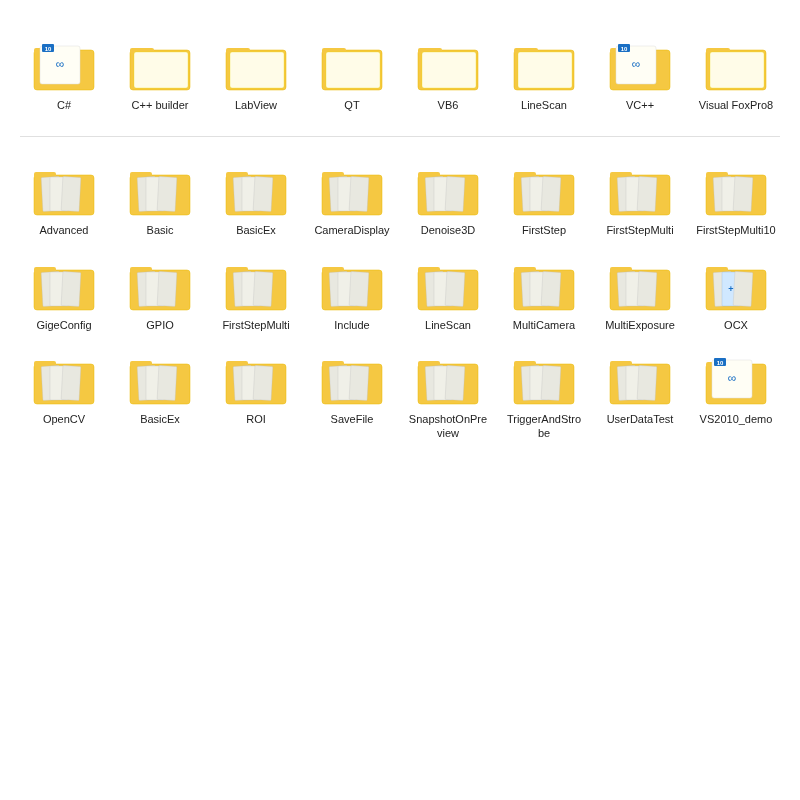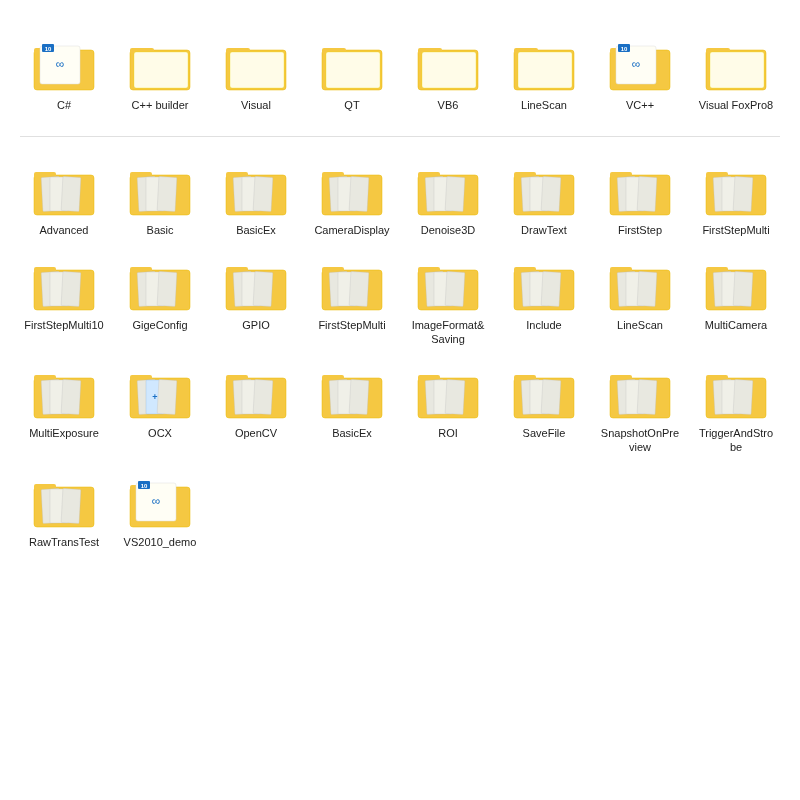--- a/index.html
+++ b/index.html
@@ -95,21 +95,21 @@
           <div class="folder-label">C++ builder</div>
         </div>
         <div class="folder-item">
           <div class="folder-icon">
             <svg class="folder-svg" viewBox="0 0 64 56" xmlns="http://www.w3.org/2000/svg">
       <rect x="2" y="14" width="60" height="40" rx="3" fill="#f5c842" stroke="#e8b800" stroke-width="0.5"></rect>
       <rect x="2" y="12" width="24" height="6" rx="2" fill="#f5c842"></rect>
       <rect x="6" y="16" width="54" height="36" rx="2" fill="#fffce8" stroke="#e8d800" stroke-width="0.3"></rect>
     </svg>
           </div>
-          <div class="folder-label">Visual</div>
+          <div class="folder-label">LabView</div>
         </div>
         <div class="folder-item">
           <div class="folder-icon">
             <svg class="folder-svg" viewBox="0 0 64 56" xmlns="http://www.w3.org/2000/svg">
       <rect x="2" y="14" width="60" height="40" rx="3" fill="#f5c842" stroke="#e8b800" stroke-width="0.5"></rect>
       <rect x="2" y="12" width="24" height="6" rx="2" fill="#f5c842"></rect>
       <rect x="6" y="16" width="54" height="36" rx="2" fill="#fffce8" stroke="#e8d800" stroke-width="0.3"></rect>
     </svg>
           </div>
           <div class="folder-label">QT</div>
@@ -233,33 +233,20 @@
           <div class="folder-icon">
             <svg class="folder-svg" viewBox="0 0 64 56" xmlns="http://www.w3.org/2000/svg">
       <rect x="2" y="14" width="60" height="40" rx="3" fill="#f5c842" stroke="#e8b800" stroke-width="0.5"></rect>
       <rect x="2" y="11" width="22" height="6" rx="2" fill="#f5c842"></rect>
 
       <rect x="10" y="16" width="18" height="34" rx="1" fill="#e8e8e0" stroke="#bbb" stroke-width="0.3" transform="rotate(-3,19,33)"></rect>
       <rect x="18" y="16" width="18" height="34" rx="1" fill="#f0f0e8" stroke="#bbb" stroke-width="0.3"></rect>
       <rect x="30" y="16" width="18" height="34" rx="1" fill="#e8e8e0" stroke="#bbb" stroke-width="0.3" transform="rotate(3,39,33)"></rect>
     </svg>
           </div>
-          <div class="folder-label">DrawText</div>
-        </div>
-        <div class="folder-item">
-          <div class="folder-icon">
-            <svg class="folder-svg" viewBox="0 0 64 56" xmlns="http://www.w3.org/2000/svg">
-      <rect x="2" y="14" width="60" height="40" rx="3" fill="#f5c842" stroke="#e8b800" stroke-width="0.5"></rect>
-      <rect x="2" y="11" width="22" height="6" rx="2" fill="#f5c842"></rect>
-
-      <rect x="10" y="16" width="18" height="34" rx="1" fill="#e8e8e0" stroke="#bbb" stroke-width="0.3" transform="rotate(-3,19,33)"></rect>
-      <rect x="18" y="16" width="18" height="34" rx="1" fill="#f0f0e8" stroke="#bbb" stroke-width="0.3"></rect>
-      <rect x="30" y="16" width="18" height="34" rx="1" fill="#e8e8e0" stroke="#bbb" stroke-width="0.3" transform="rotate(3,39,33)"></rect>
-    </svg>
-          </div>
           <div class="folder-label">FirstStep</div>
         </div>
         <div class="folder-item">
           <div class="folder-icon">
             <svg class="folder-svg" viewBox="0 0 64 56" xmlns="http://www.w3.org/2000/svg">
       <rect x="2" y="14" width="60" height="40" rx="3" fill="#f5c842" stroke="#e8b800" stroke-width="0.5"></rect>
       <rect x="2" y="11" width="22" height="6" rx="2" fill="#f5c842"></rect>
 
       <rect x="10" y="16" width="18" height="34" rx="1" fill="#e8e8e0" stroke="#bbb" stroke-width="0.3" transform="rotate(-3,19,33)"></rect>
       <rect x="18" y="16" width="18" height="34" rx="1" fill="#f0f0e8" stroke="#bbb" stroke-width="0.3"></rect>
@@ -312,33 +299,20 @@
             <svg class="folder-svg" viewBox="0 0 64 56" xmlns="http://www.w3.org/2000/svg">
       <rect x="2" y="14" width="60" height="40" rx="3" fill="#f5c842" stroke="#e8b800" stroke-width="0.5"></rect>
       <rect x="2" y="11" width="22" height="6" rx="2" fill="#f5c842"></rect>
 
       <rect x="10" y="16" width="18" height="34" rx="1" fill="#e8e8e0" stroke="#bbb" stroke-width="0.3" transform="rotate(-3,19,33)"></rect>
       <rect x="18" y="16" width="18" height="34" rx="1" fill="#f0f0e8" stroke="#bbb" stroke-width="0.3"></rect>
       <rect x="30" y="16" width="18" height="34" rx="1" fill="#e8e8e0" stroke="#bbb" stroke-width="0.3" transform="rotate(3,39,33)"></rect>
     </svg>
           </div>
           <div class="folder-label">FirstStepMulti</div>
-        </div>
-        <div class="folder-item">
-          <div class="folder-icon">
-            <svg class="folder-svg" viewBox="0 0 64 56" xmlns="http://www.w3.org/2000/svg">
-      <rect x="2" y="14" width="60" height="40" rx="3" fill="#f5c842" stroke="#e8b800" stroke-width="0.5"></rect>
-      <rect x="2" y="11" width="22" height="6" rx="2" fill="#f5c842"></rect>
-
-      <rect x="10" y="16" width="18" height="34" rx="1" fill="#e8e8e0" stroke="#bbb" stroke-width="0.3" transform="rotate(-3,19,33)"></rect>
-      <rect x="18" y="16" width="18" height="34" rx="1" fill="#f0f0e8" stroke="#bbb" stroke-width="0.3"></rect>
-      <rect x="30" y="16" width="18" height="34" rx="1" fill="#e8e8e0" stroke="#bbb" stroke-width="0.3" transform="rotate(3,39,33)"></rect>
-    </svg>
-          </div>
-          <div class="folder-label">ImageFormat&amp;Saving</div>
         </div>
         <div class="folder-item">
           <div class="folder-icon">
             <svg class="folder-svg" viewBox="0 0 64 56" xmlns="http://www.w3.org/2000/svg">
       <rect x="2" y="14" width="60" height="40" rx="3" fill="#f5c842" stroke="#e8b800" stroke-width="0.5"></rect>
       <rect x="2" y="11" width="22" height="6" rx="2" fill="#f5c842"></rect>
 
       <rect x="10" y="16" width="18" height="34" rx="1" fill="#e8e8e0" stroke="#bbb" stroke-width="0.3" transform="rotate(-3,19,33)"></rect>
       <rect x="18" y="16" width="18" height="34" rx="1" fill="#f0f0e8" stroke="#bbb" stroke-width="0.3"></rect>
       <rect x="30" y="16" width="18" height="34" rx="1" fill="#e8e8e0" stroke="#bbb" stroke-width="0.3" transform="rotate(3,39,33)"></rect>
@@ -480,21 +454,21 @@
           <div class="folder-icon">
             <svg class="folder-svg" viewBox="0 0 64 56" xmlns="http://www.w3.org/2000/svg">
       <rect x="2" y="14" width="60" height="40" rx="3" fill="#f5c842" stroke="#e8b800" stroke-width="0.5"></rect>
       <rect x="2" y="11" width="22" height="6" rx="2" fill="#f5c842"></rect>
 
       <rect x="10" y="16" width="18" height="34" rx="1" fill="#e8e8e0" stroke="#bbb" stroke-width="0.3" transform="rotate(-3,19,33)"></rect>
       <rect x="18" y="16" width="18" height="34" rx="1" fill="#f0f0e8" stroke="#bbb" stroke-width="0.3"></rect>
       <rect x="30" y="16" width="18" height="34" rx="1" fill="#e8e8e0" stroke="#bbb" stroke-width="0.3" transform="rotate(3,39,33)"></rect>
     </svg>
           </div>
-          <div class="folder-label">RawTransTest</div>
+          <div class="folder-label">UserDataTest</div>
         </div>
         <div class="folder-item">
           <div class="folder-icon">
             <svg class="folder-svg" viewBox="0 0 64 56" xmlns="http://www.w3.org/2000/svg">
       <rect x="2" y="14" width="60" height="40" rx="3" fill="#f5c842" stroke="#e8b800" stroke-width="0.5"></rect>
       <rect x="2" y="12" width="24" height="6" rx="2" fill="#f5c842"></rect>
       <rect x="8" y="10" width="40" height="38" rx="2" fill="#fffef5" stroke="#ddd" stroke-width="0.5"></rect>
       <rect x="10" y="8" width="12" height="8" rx="1" fill="#1a6fc4"></rect>
       <text x="16" y="15" font-size="6" fill="white" text-anchor="middle" font-weight="bold">10</text>
       <text x="28" y="32" font-size="12" fill="#1a6fc4" text-anchor="middle">∞</text>

